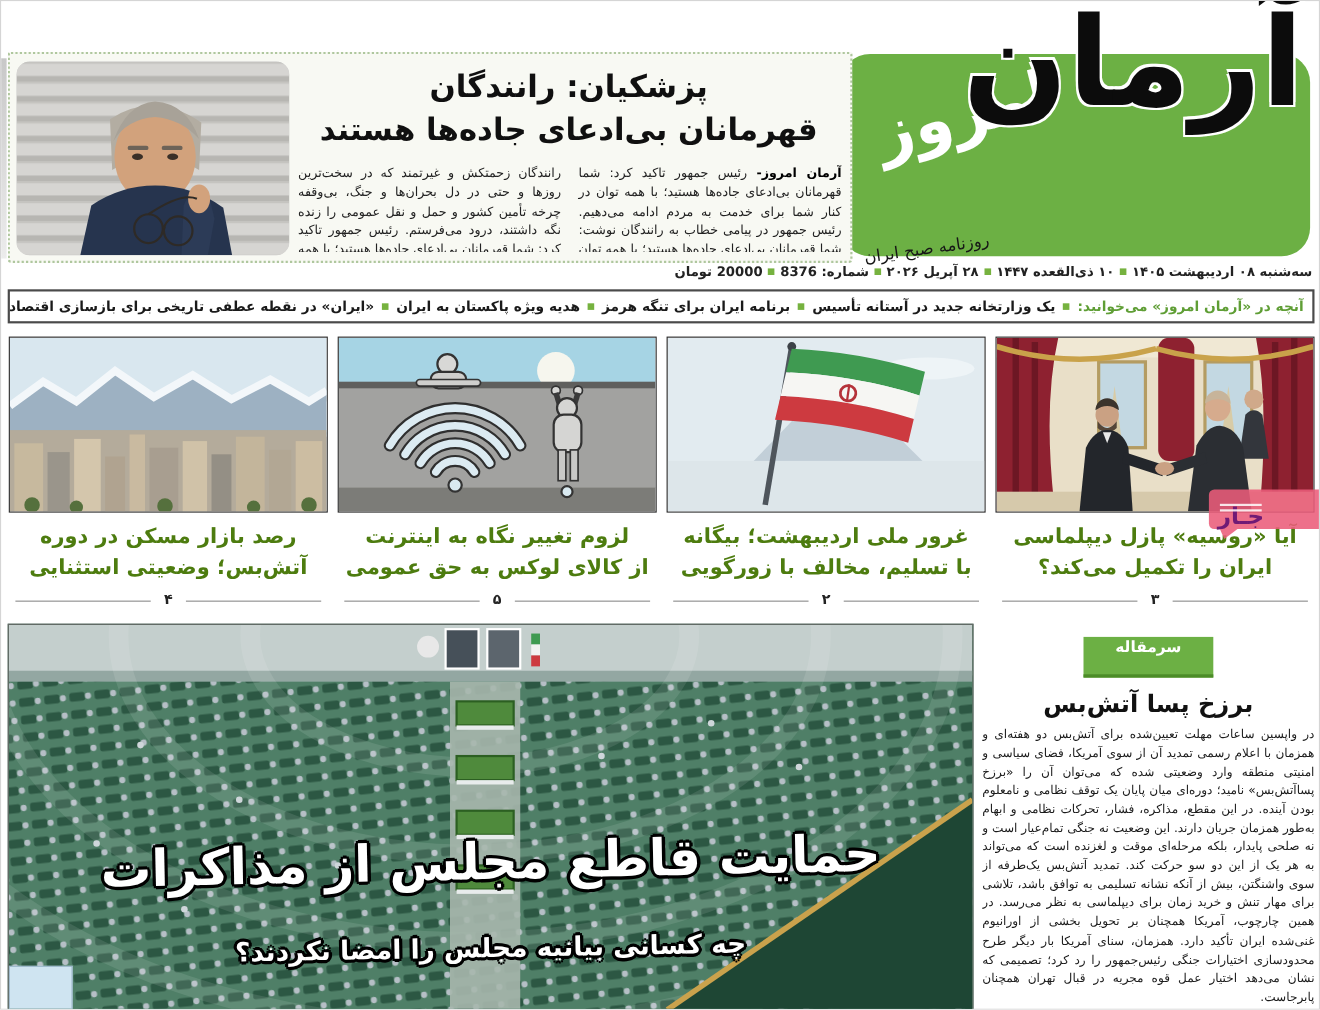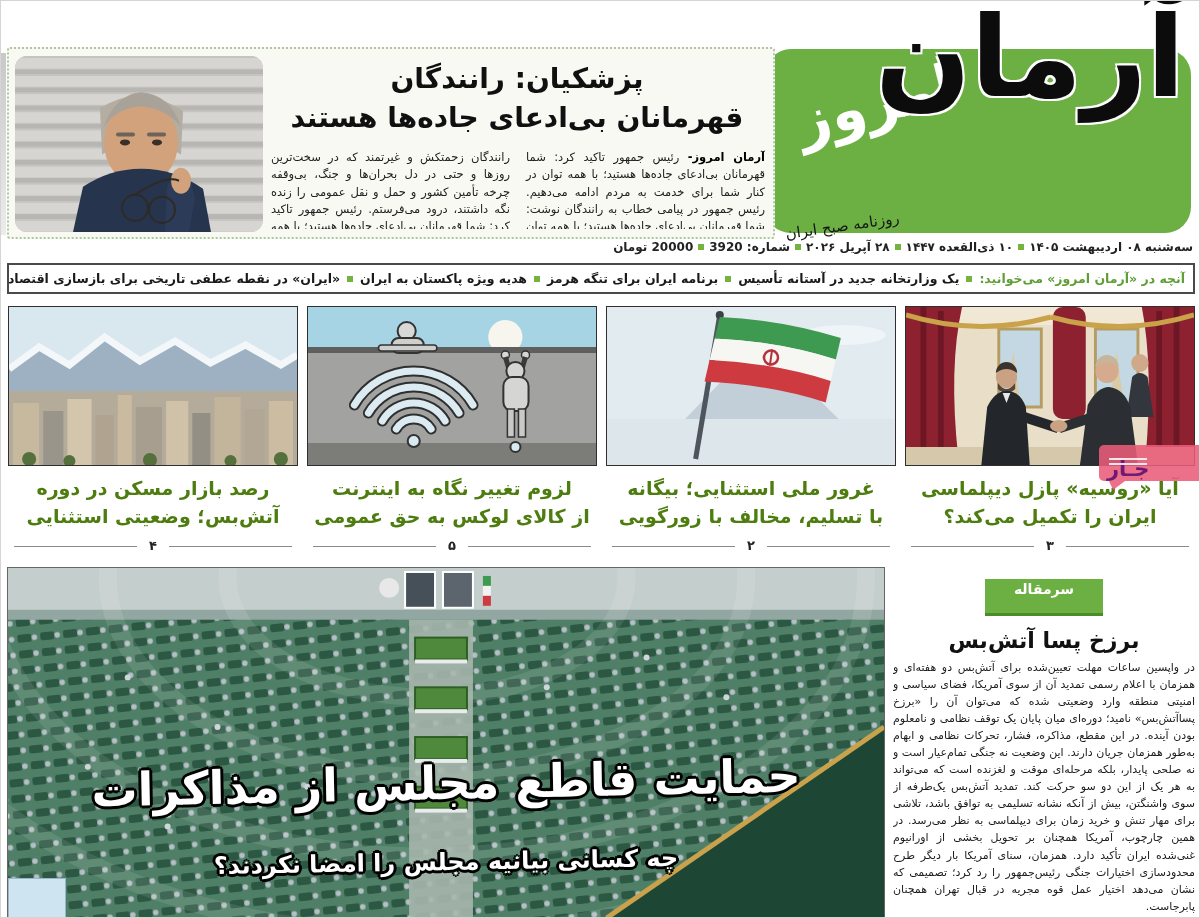--- a/index.html
+++ b/index.html
@@ -113,21 +113,21 @@
     <div class="logo-tagline">روزنامه صبح ایران</div>
   </div>
 
   <div class="dateline">
     <span>سه‌شنبه ۰۸ اردیبهشت ۱۴۰۵</span>
       <span class="sq"></span>
     <span>۱۰ ذی‌القعده ۱۴۴۷</span>
       <span class="sq"></span>
     <span>۲۸ آپریل ۲۰۲۶</span>
       <span class="sq"></span>
-    <span>شماره: 3920</span>
+    <span>شماره: 8376</span>
       <span class="sq"></span>
     <span>20000 تومان</span>
   </div>
 
   <div class="scan-edge"></div>
 
   <div class="top-article">
     <div class="pez-photo">
       <svg viewBox="0 0 248 175" preserveAspectRatio="none">
         <defs>
@@ -229,21 +229,21 @@
           <circle cx="112" cy="8" r="4" fill="#3c4147"></circle>
           <g transform="translate(112,10) rotate(8)">
             <path d="M0,0 Q60,-6 122,4 L120,26 Q60,16 -2,22 Z" fill="#3f9a51"></path>
             <path d="M-2,22 Q60,16 120,26 L118,48 Q60,38 -4,44 Z" fill="#f6f6f3"></path>
             <path d="M-4,44 Q60,38 118,48 L116,70 Q60,60 -6,66 Z" fill="#cd3a40"></path>
             <circle cx="56" cy="33" r="7" fill="none" stroke="#b5323a" stroke-width="2.5"></circle>
             <line x1="56" y1="25" x2="56" y2="41" stroke="#b5323a" stroke-width="2"></line>
           </g>
         </svg>
       </div>
-      <div class="box-headline">غرور ملی استثنایی؛ بیگانه
+      <div class="box-headline">غرور ملی اردیبهشت؛ بیگانه
 با تسلیم، مخالف با زورگویی</div>
       <div class="numline">
         <span class="line"></span>
         <span class="num">۲</span>
       </div>
     </div>
 
     <div class="news-box">
       <div class="box-photo">
         <svg viewBox="0 0 286 158" preserveAspectRatio="none">

